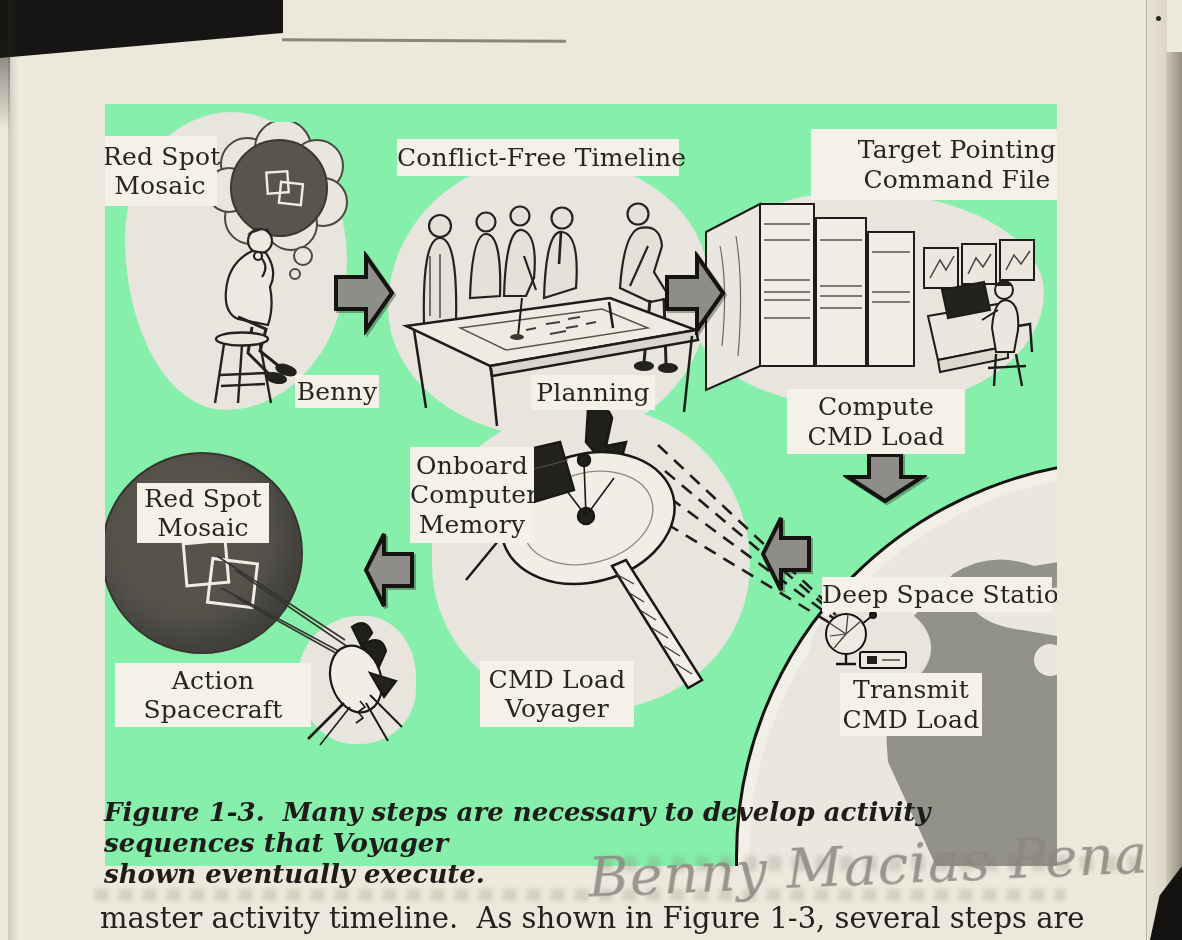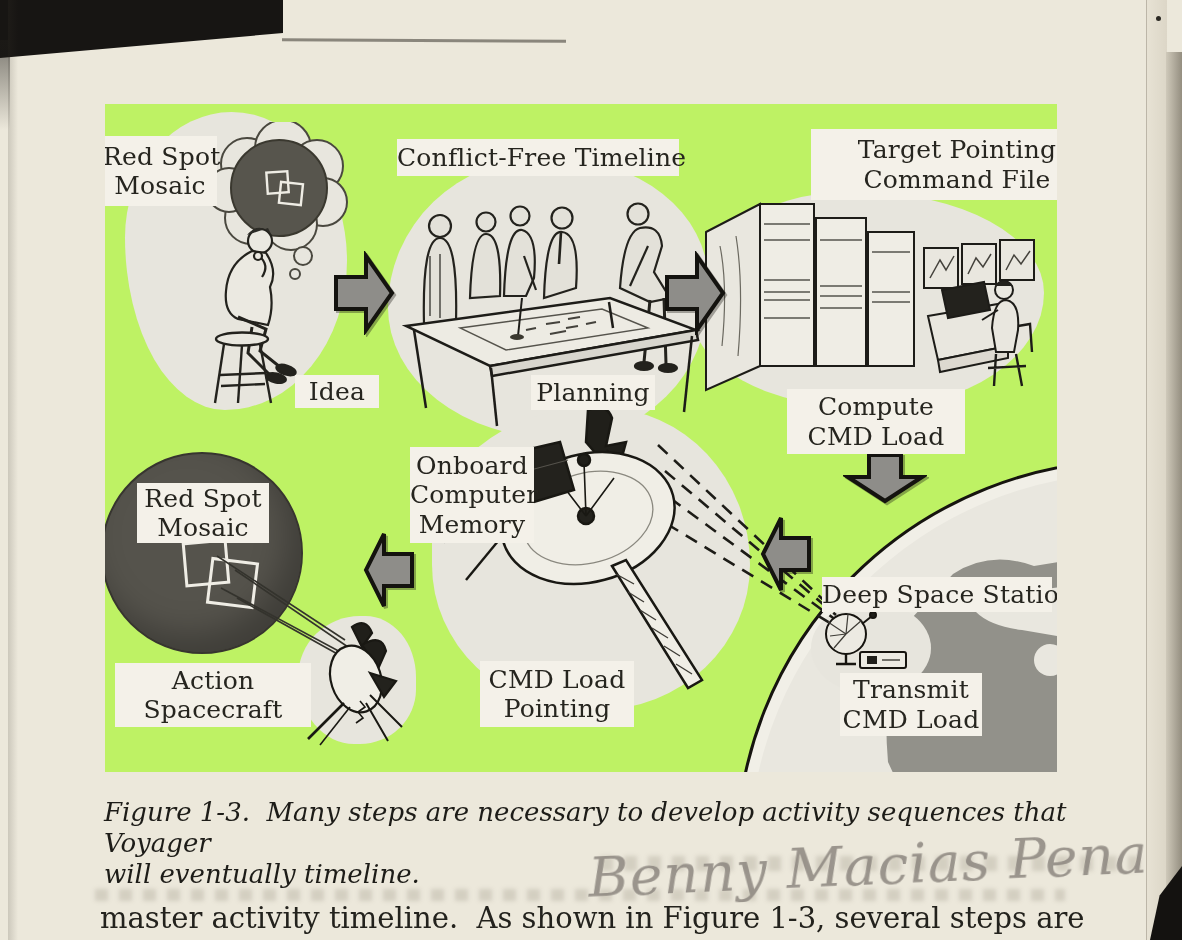--- a/index.html
+++ b/index.html
@@ -10,31 +10,31 @@
   .artifact-black-tl{left:0;top:0;width:283px;height:58px;background:#171513;clip-path:polygon(0 0,100% 0,100% 57%,0 100%);}
   .artifact-topline{left:282px;top:39px;width:284px;height:3px;background:rgba(40,36,30,.5);transform:rotate(.3deg);}
   .artifact-left-crease{left:8px;top:0;width:10px;height:940px;background:linear-gradient(90deg,rgba(60,55,45,.18),rgba(60,55,45,0));}
   .artifact-left-top{left:0;top:40px;width:10px;height:90px;background:linear-gradient(180deg,rgba(30,28,24,.55),rgba(30,28,24,0));}
   .page-right-light{left:1146px;top:0;width:20px;height:940px;background:linear-gradient(90deg,#e7e2d4,#dcd6c7);border-left:1px solid rgba(90,84,72,.25);}
   .page-right-dark{left:1166px;top:52px;width:16px;height:888px;background:linear-gradient(90deg,#cfc9ba,#948e80);}
   .artifact-black-br{left:1150px;top:866px;width:32px;height:74px;background:#141210;clip-path:polygon(30% 40%,100% 0,100% 100%,0 100%);}
   .artifact-dot{left:1156px;top:16px;width:5px;height:5px;background:#2a2822;border-radius:50%;}
 
   
-  .panel{left:105px;top:104px;width:952px;height:668px;background:#bef264;overflow:hidden;}
+  .panel{left:105px;top:104px;width:952px;height:762px;background:#86efac;overflow:hidden;}
   .blob{background:#e7e5dd;}
   .earth{border-radius:50%;background:#e9e7df;border:3px solid #16140f;box-shadow:inset 0 0 0 11px #f1efe7;}
   .jupiter{border-radius:50%;background:#55534c;border:2px solid #37352f;box-shadow:inset -14px -18px 30px rgba(0,0,0,.25);}
 
   .lbl{background:#f4f1e9;color:#26251f;text-align:center;display:flex;flex-direction:column;justify-content:center;line-height:1.18;font-size:25px;letter-spacing:.2px;}
   .lbl div{white-space:nowrap;}
 
   .arrow{filter:drop-shadow(2px 2px 0 rgba(25,23,18,.35));}
 
-  .caption{left:104px;top:797px;width:980px;color:#1d1c18;font-weight:normal;font-style:italic;font-size:26px;line-height:31px;}
+  .caption{left:104px;top:797px;width:980px;color:#1d1c18;font-weight:bold;font-style:italic;font-size:26px;line-height:31px;}
   .caption div{white-space:pre-wrap;}
   .signature{left:588px;top:834px;width:540px;font-style:italic;font-size:55px;color:#8d8780;transform:rotate(-2.5deg);letter-spacing:1px;opacity:.85;filter:blur(.4px);white-space:nowrap;}
   .bodytext{left:100px;top:901px;width:1020px;color:#23221d;font-size:29px;white-space:pre-wrap;}
   .smudge{background:repeating-linear-gradient(90deg,rgba(125,118,102,.22) 0 13px,rgba(125,118,102,0) 13px 24px);filter:blur(2px);}
   svg{display:block;}
 </style>
 </head>
 <body>
 
 <div class="page">
@@ -286,21 +286,21 @@
     </svg>
     <svg class="abs arrow" style="left:258px;top:426px;" width="52" height="80" viewBox="0 0 52 80">
       <polygon points="49,24 21,24 21,4 3,40 21,76 21,56 49,56" fill="#8e8d89" stroke="#14130f" stroke-width="4"></polygon>
     </svg>
 
     <div class="abs lbl" style="left:-2px;top:32px;width:114px;height:70px;">
       <div>Red Spot</div>
       <div>Mosaic</div>
     </div>
     <div class="abs lbl" style="left:190px;top:271px;width:84px;height:33px;">
-      <div>Idea</div>
+      <div>Benny</div>
     </div>
     <div class="abs lbl" style="left:292px;top:35px;width:282px;height:37px;">
       <div>Conflict-Free Timeline</div>
     </div>
     <div class="abs lbl" style="left:426px;top:271px;width:124px;height:35px;">
       <div>Planning</div>
     </div>
     <div class="abs lbl" style="left:706px;top:25px;width:228px;height:71px;padding-left:32px;">
       <div>Target Pointing</div>
       <div>Command File</div>
@@ -316,36 +316,36 @@
       <div>Transmit</div>
       <div>CMD Load</div>
     </div>
     <div class="abs lbl" style="left:305px;top:343px;width:124px;height:96px;">
       <div>Onboard</div>
       <div>Computer</div>
       <div>Memory</div>
     </div>
     <div class="abs lbl" style="left:375px;top:557px;width:154px;height:66px;">
       <div>CMD Load</div>
-      <div>Pointing</div>
+      <div>Voyager</div>
     </div>
     <div class="abs lbl" style="left:32px;top:379px;width:132px;height:60px;">
       <div>Red Spot</div>
       <div>Mosaic</div>
     </div>
     <div class="abs lbl" style="left:10px;top:559px;width:196px;height:64px;">
       <div>Action</div>
       <div>Spacecraft</div>
     </div>
 
   </div>
 
   <div class="abs caption">
     <div>Figure 1-3.  Many steps are necessary to develop activity sequences that Voyager</div>
-    <div>will eventually timeline.</div>
+    <div>shown eventually execute.</div>
   </div>
 
   <div class="abs smudge" style="left:600px;top:856px;width:540px;height:15px;"></div>
   <div class="abs smudge" style="left:95px;top:889px;width:970px;height:12px;"></div>
 
   <div class="abs signature">Benny Macias Pena</div>
 
   <div class="abs bodytext">master activity timeline.  As shown in Figure 1-3, several steps are taken</div>
 
 </div>

